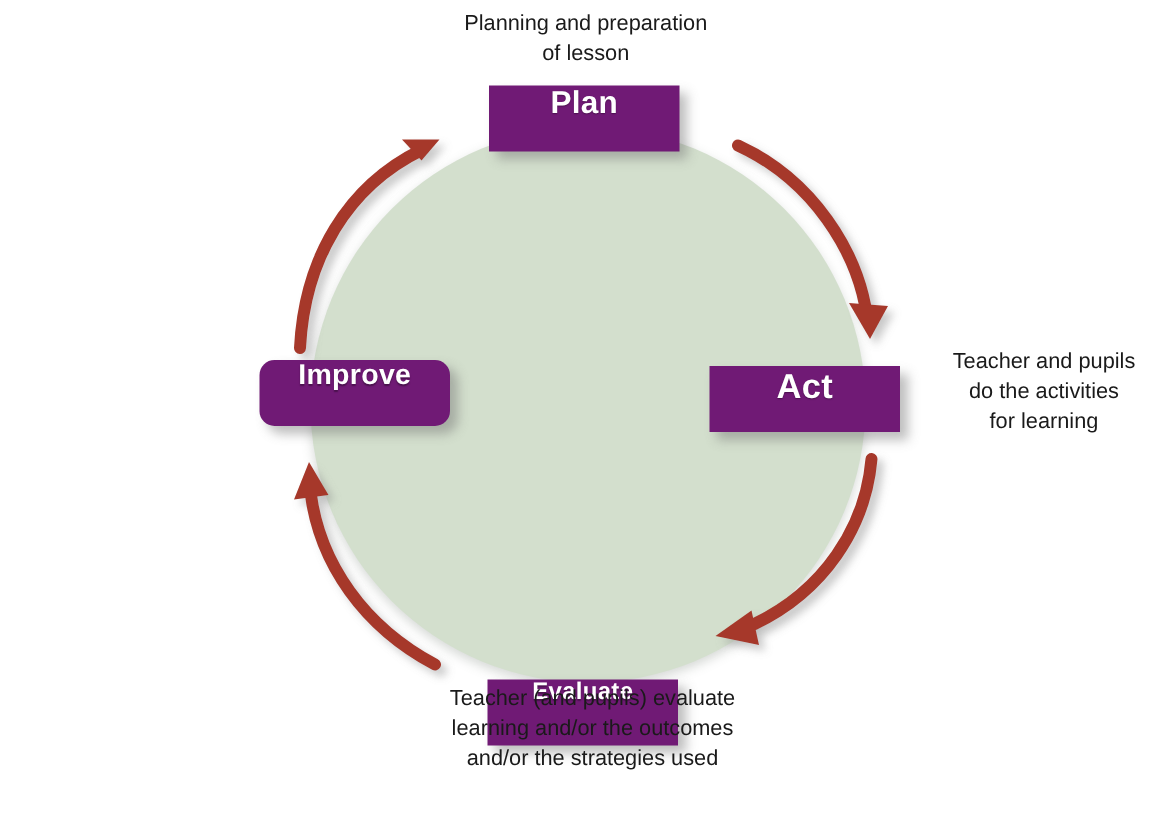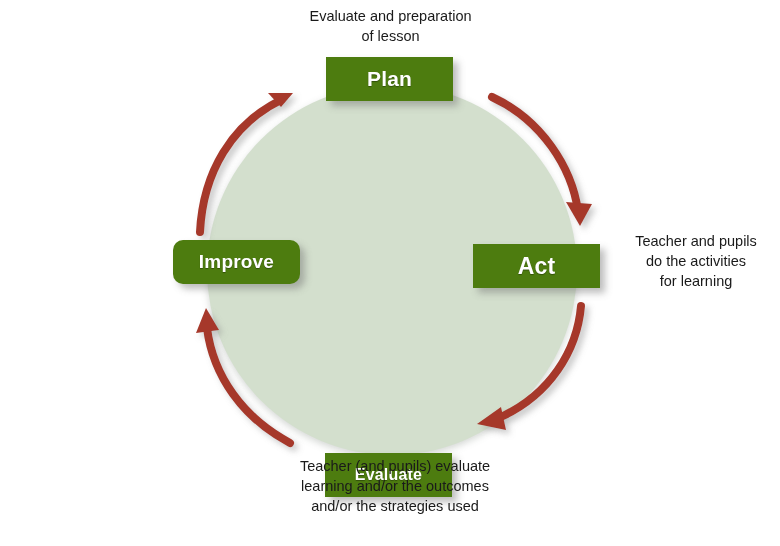--- a/index.html
+++ b/index.html
@@ -36,25 +36,25 @@
     left: 0;
     top: 0;
     width: 780px;
     height: 546px;
     pointer-events: none;
   }
 
   
   .stage-box {
     position: absolute;
-    background: #4d7c0f;
+    background: #701a75;
     color: #ffffff;
     font-weight: bold;
     display: flex;
-    align-items: center;
+    align-items: flex-start;
     justify-content: center;
     box-shadow: 5px 5px 7px rgba(110,110,110,0.45);
     letter-spacing: 0.2px;
   }
   .stage-box .stage-label {
     text-shadow: 0 1px 1px rgba(0,0,0,0.35);
   }
 
   #box-plan {
     left: 326px; top: 57px;
@@ -137,21 +137,21 @@
   </div>
 
   <div class="stage-box" id="box-evaluate">
     <span class="stage-label">Evaluate</span>
   </div>
 
   <div class="stage-box" id="box-improve">
     <span class="stage-label">Improve</span>
   </div>
 
-  <div class="caption" id="caption-plan">Evaluate and preparation
+  <div class="caption" id="caption-plan">Planning and preparation
 of lesson</div>
   <div class="caption" id="caption-act">Teacher and pupils
 do the activities
 for learning</div>
   <div class="caption" id="caption-evaluate">Teacher (and pupils) evaluate
 learning and/or the outcomes
 and/or the strategies used</div>
 
 </div>
 

